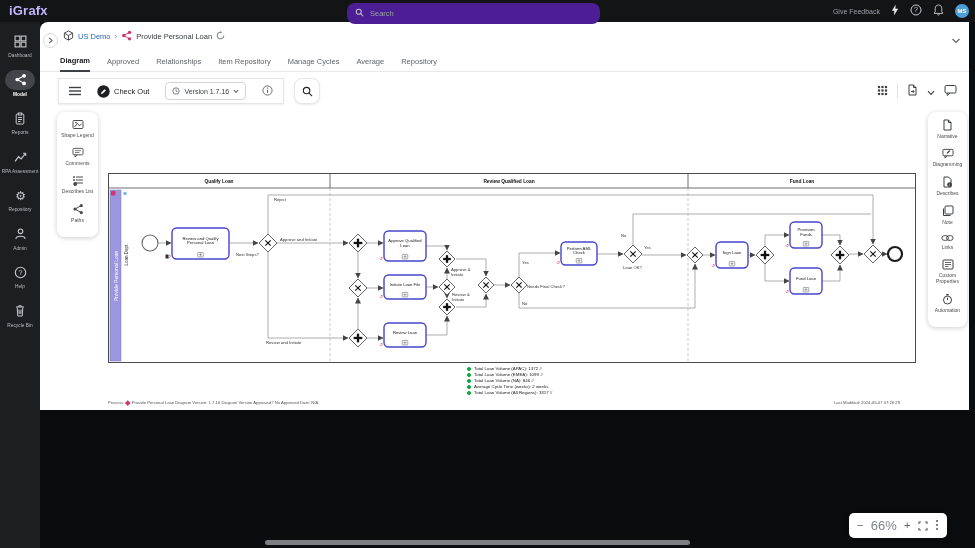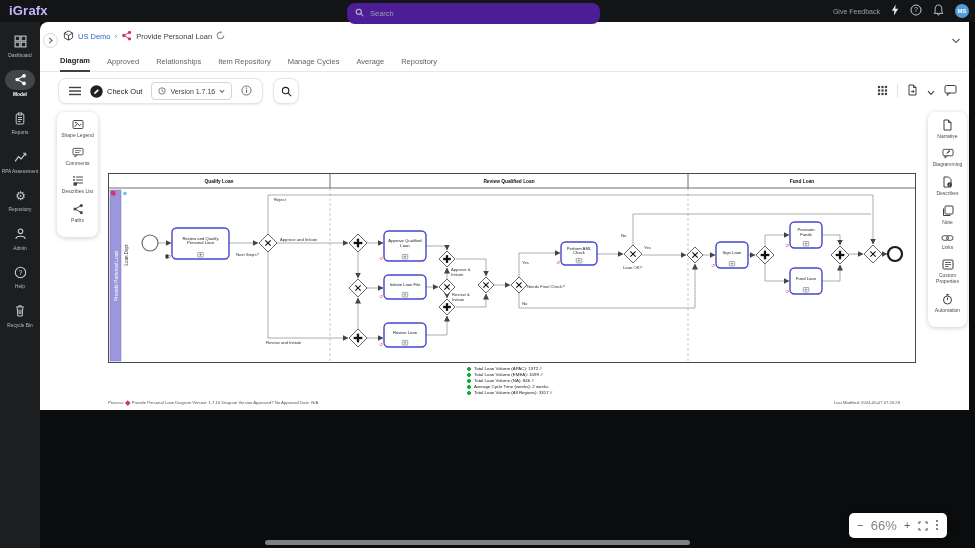--- a/index.html
+++ b/index.html
@@ -36,22 +36,22 @@
   .bc-sep { color:#80868b; font-size:8px; }
   .bc-current { color:#3c4043; }
   .bc-caret { position:absolute; right:8px; top:9px; cursor:pointer; }
 
   #tabs { position:absolute; left:0; top:29px; width:929px; height:21px; padding-left:20px; border-bottom:1px solid #e6e8ea;
     display:flex; align-items:stretch; }
   .tab { display:flex; align-items:center; margin-right:17px; font-size:7.5px; color:#5f6368; cursor:pointer; }
   .tab.active { color:#202124; font-weight:700; border-bottom:2px solid #3c4043; margin-bottom:-1px; }
 
   #toolbar { position:absolute; left:18px; top:56px; display:flex; gap:10px; align-items:center; }
-  .tool-card { display:flex; align-items:center; gap:9px; height:26px; padding:0 10px; background:#fff;
-    border:1px solid #e4e6e8; border-radius:8px; box-shadow:0 1px 2px rgba(0,0,0,.08);justify-content:space-between; }
+  .tool-card { display:flex; align-items:center; gap:16px; height:26px; padding:0 10px; background:#fff;
+    border:1px solid #e4e6e8; border-radius:0; box-shadow:0 1px 2px rgba(0,0,0,.08);justify-content:space-between; }
   .checkout { display:flex; align-items:center; gap:4px; font-size:7.5px; color:#202124; cursor:pointer; }
   .version-box { display:flex; align-items:center; gap:4px; height:18px; padding:0 6px; border:1px solid #d2d4d6;
     border-radius:4px; font-size:7px; color:#3c4043; cursor:pointer; }
   .search-card { width:26px; height:26px; display:flex; align-items:center; justify-content:center; background:#fff;
     border:1px solid #e4e6e8; border-radius:8px; box-shadow:0 1px 2px rgba(0,0,0,.08); cursor:pointer; }
   #toolbar-right { position:absolute; right:12px; top:60px; display:flex; align-items:center; gap:9px; }
   .vdiv { width:1px; height:14px; background:#e0e2e4; }
 
   .side-panel { position:absolute; background:#fff; border-radius:8px; box-shadow:0 1px 5px rgba(0,0,0,.2);
     display:flex; flex-direction:column; align-items:center; }

